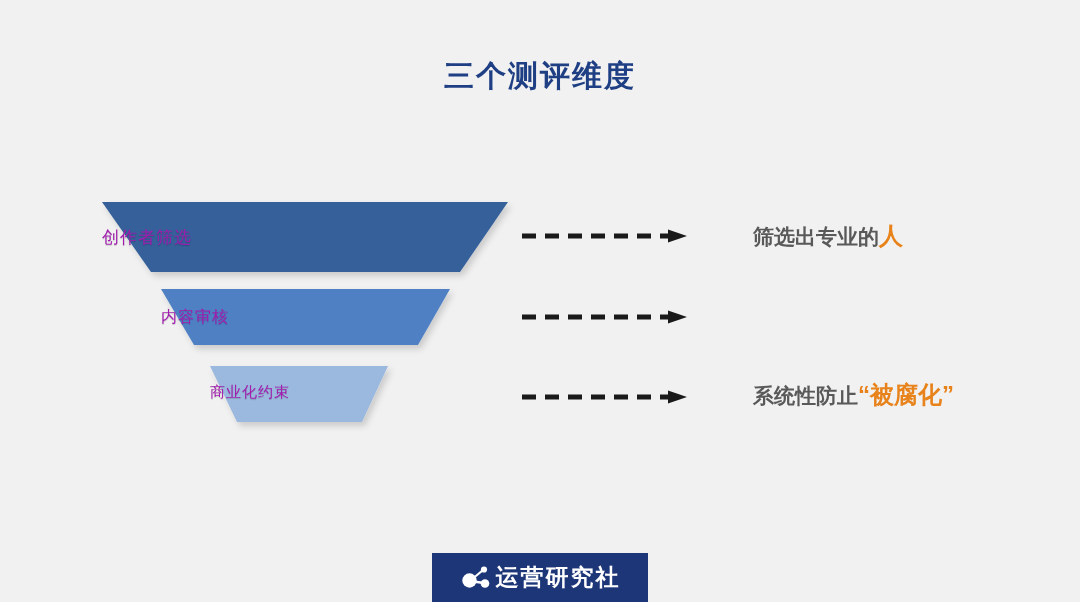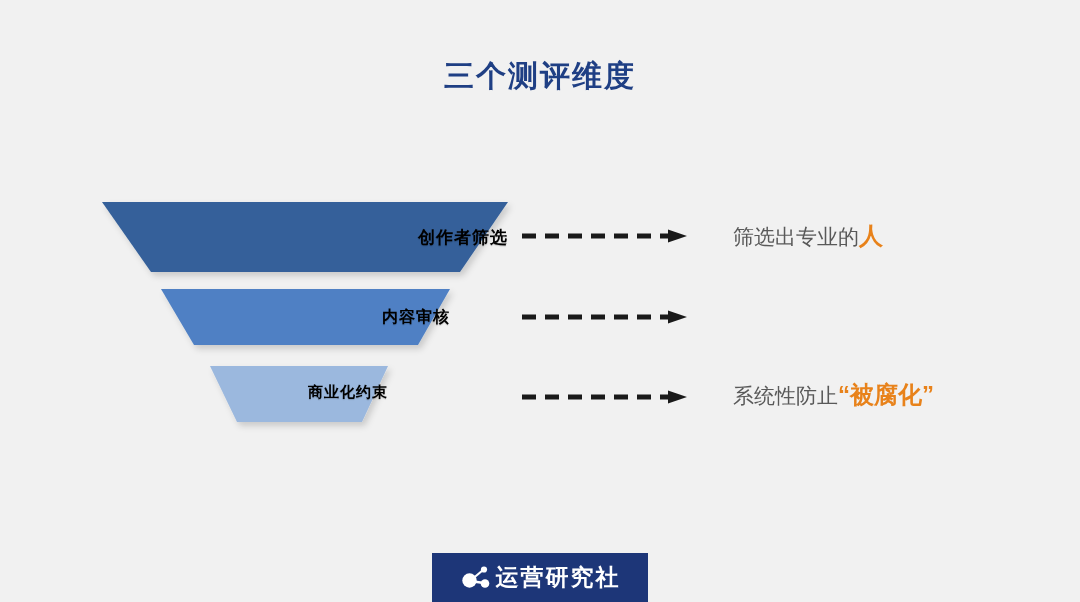--- a/index.html
+++ b/index.html
@@ -42,23 +42,23 @@
   #funnel {
     position: absolute;
     left: 0;
     top: 0;
     width: 1080px;
     height: 602px;
     pointer-events: none;
   }
   .funnel-label {
     position: absolute;
-    color: #000000;
-    font-weight: bold;
-    text-align: right;
+    color: #a21caf;
+    font-weight: normal;
+    text-align: left;
     white-space: nowrap;
     letter-spacing: 1px;
     text-shadow: 0 1px 1px rgba(0,0,0,0.18);
   }
   #funnel-label-0 {
     left: 102px; top: 226px; width: 406px; font-size: 17px;
   }
   #funnel-label-1 {
     left: 161px; top: 307px; width: 289px; font-size: 16px;
   }
@@ -84,21 +84,22 @@
     white-space: nowrap;
     color: #595959;
     font-size: 21px;
     line-height: 1.3;
   }
   #desc-0 { top: 220px; }
   #desc-1 { top: 300px; }
   #desc-2 { top: 379px; text-align: right; }
   .desc-plain {
     color: #595959;
-    font-weight: normal;
+    font-weight: bold;
+    margin-left: 20px;
   }
   .desc-accent {
     color: #e8821a;
     font-weight: bold;
     font-size: 24px;
   }
 
   
   #logo-bar {
     position: absolute;

